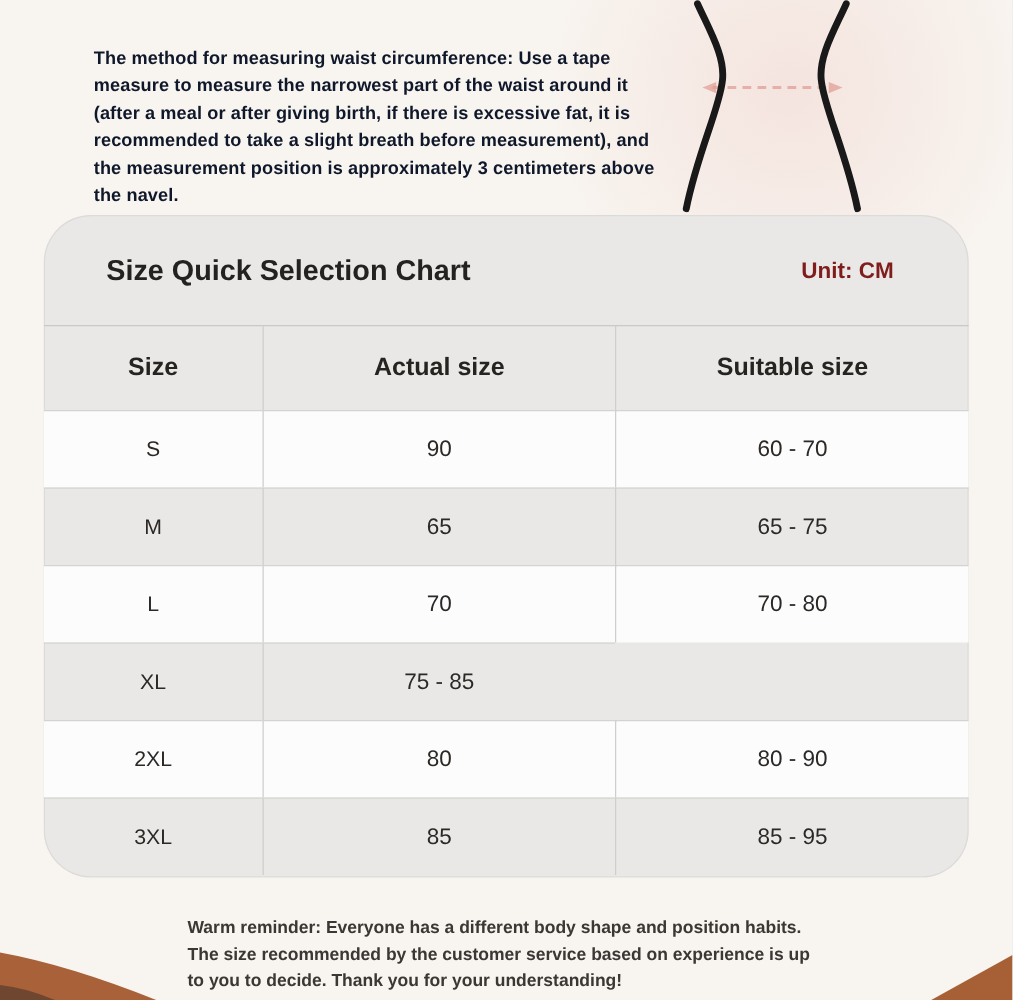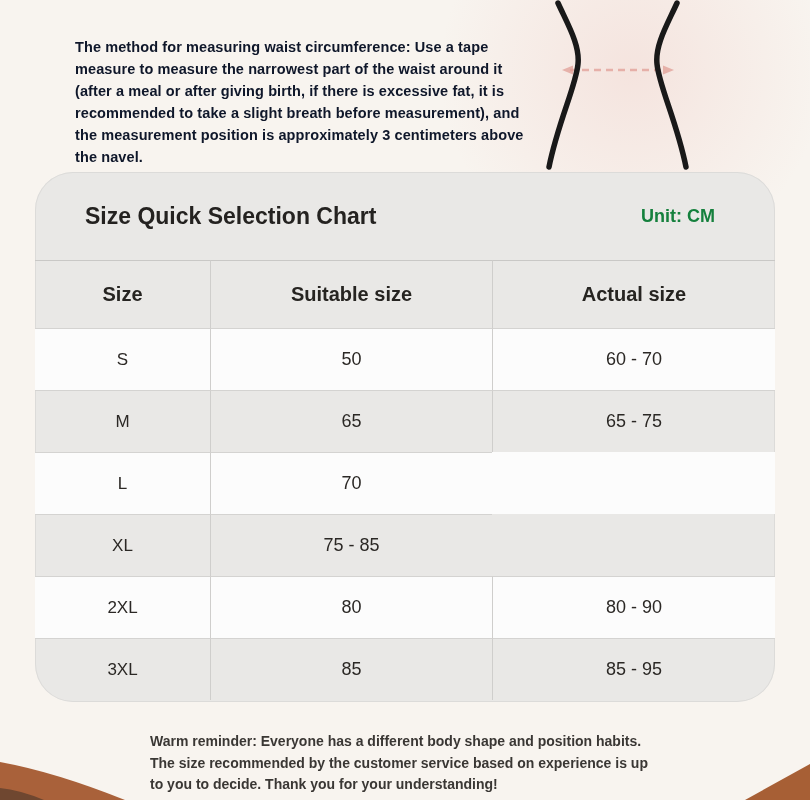--- a/index.html
+++ b/index.html
@@ -28,21 +28,21 @@
     position: absolute; left: 35px; top: 172px; width: 740px; height: 530px;
     background: #e9e8e6; border-radius: 38px; overflow: hidden;
     box-shadow: 0 0 0 1px #dcdbd9 inset;
     box-sizing: border-box;
   }
   .panel-header {
     height: 88px; display: flex; align-items: center; justify-content: space-between;
     padding: 0 60px 0 50px; box-sizing: border-box;
   }
   .panel-title { font-size: 23px; font-weight: 600; color: #242220; }
-  .unit-label  { font-size: 18px; font-weight: 600; color: #15803d; }
+  .unit-label  { font-size: 18px; font-weight: 600; color: #7f1d1d; }
   .trow {
     display: grid; grid-template-columns: 175px 282px 1fr;
   }
   .cell {
     display: flex; align-items: center; justify-content: center;
     box-sizing: border-box;
     border-top: 1px solid #d4d3d1;
   }
   .cell:nth-child(2), .cell:nth-child(3) { border-left: 1px solid #cfcecc; }
   .thead .cell { height: 68px; font-size: 20px; font-weight: 600; color: #262421; border-top-color: #c9c8c6; }
@@ -76,39 +76,40 @@
 
 <div class="panel">
   <div class="panel-header">
     <div class="panel-title">Size Quick Selection Chart</div>
     <div class="unit-label">Unit: CM</div>
   </div>
 
   <div>
     <div class="trow thead">
       <div class="cell">Size</div>
+      <div class="cell">Actual size</div>
       <div class="cell">Suitable size</div>
-      <div class="cell">Actual size</div>
     </div>
 
     <div class="trow data white">
       <div class="cell cell-size">S</div>
-      <div class="cell">50</div>
+      <div class="cell">90</div>
       <div class="cell">60 - 70</div>
     </div>
 
     <div class="trow data">
       <div class="cell cell-size">M</div>
       <div class="cell">65</div>
       <div class="cell">65 - 75</div>
     </div>
 
     <div class="trow data white">
       <div class="cell cell-size">L</div>
       <div class="cell">70</div>
+      <div class="cell">70 - 80</div>
     </div>
 
     <div class="trow data">
       <div class="cell cell-size">XL</div>
       <div class="cell">75 - 85</div>
     </div>
 
     <div class="trow data white">
       <div class="cell cell-size">2XL</div>
       <div class="cell">80</div>

